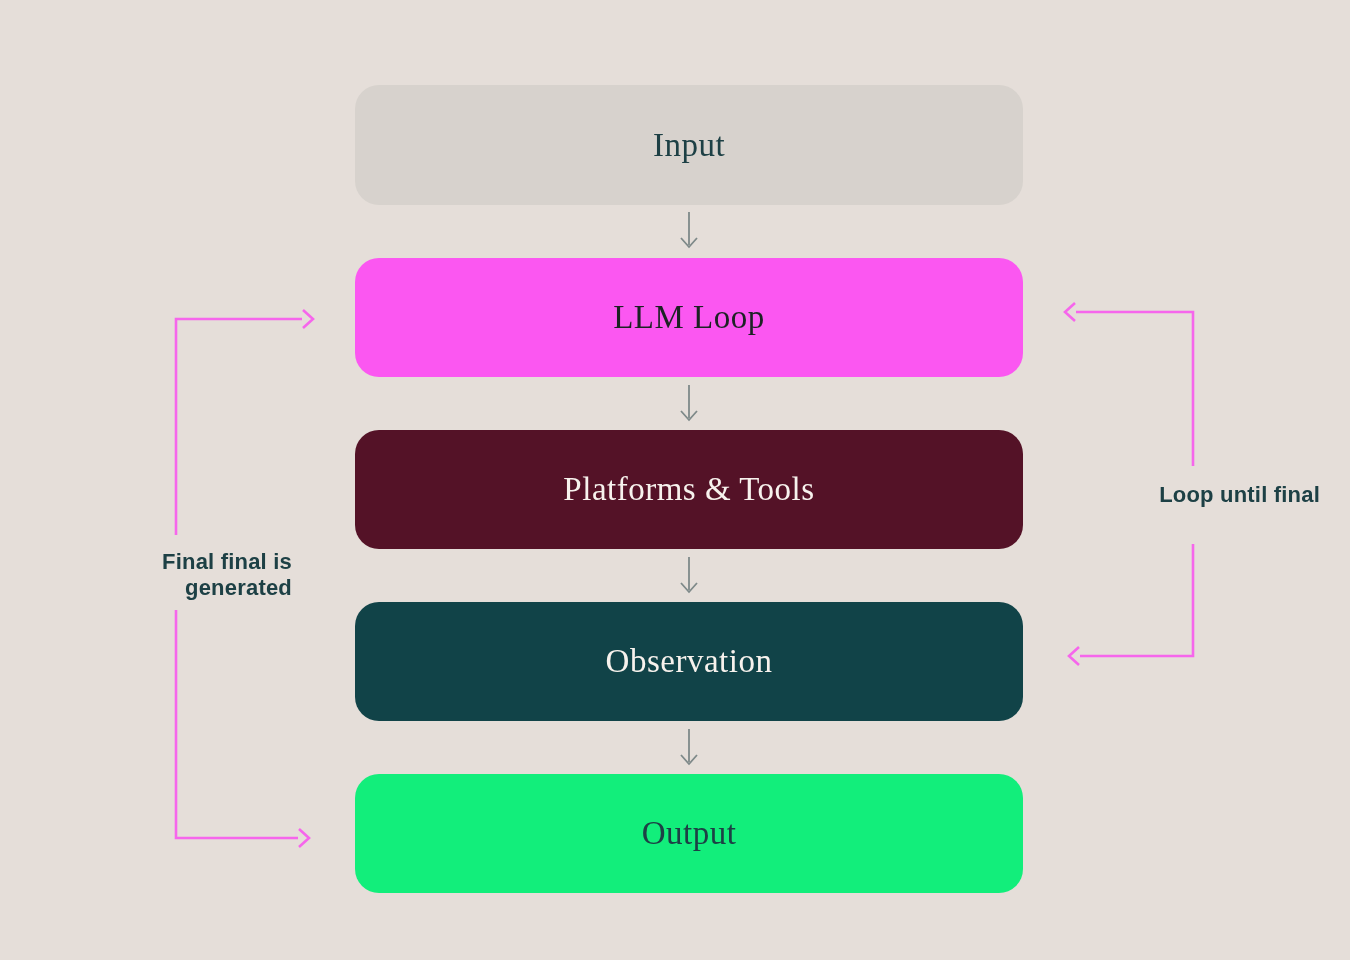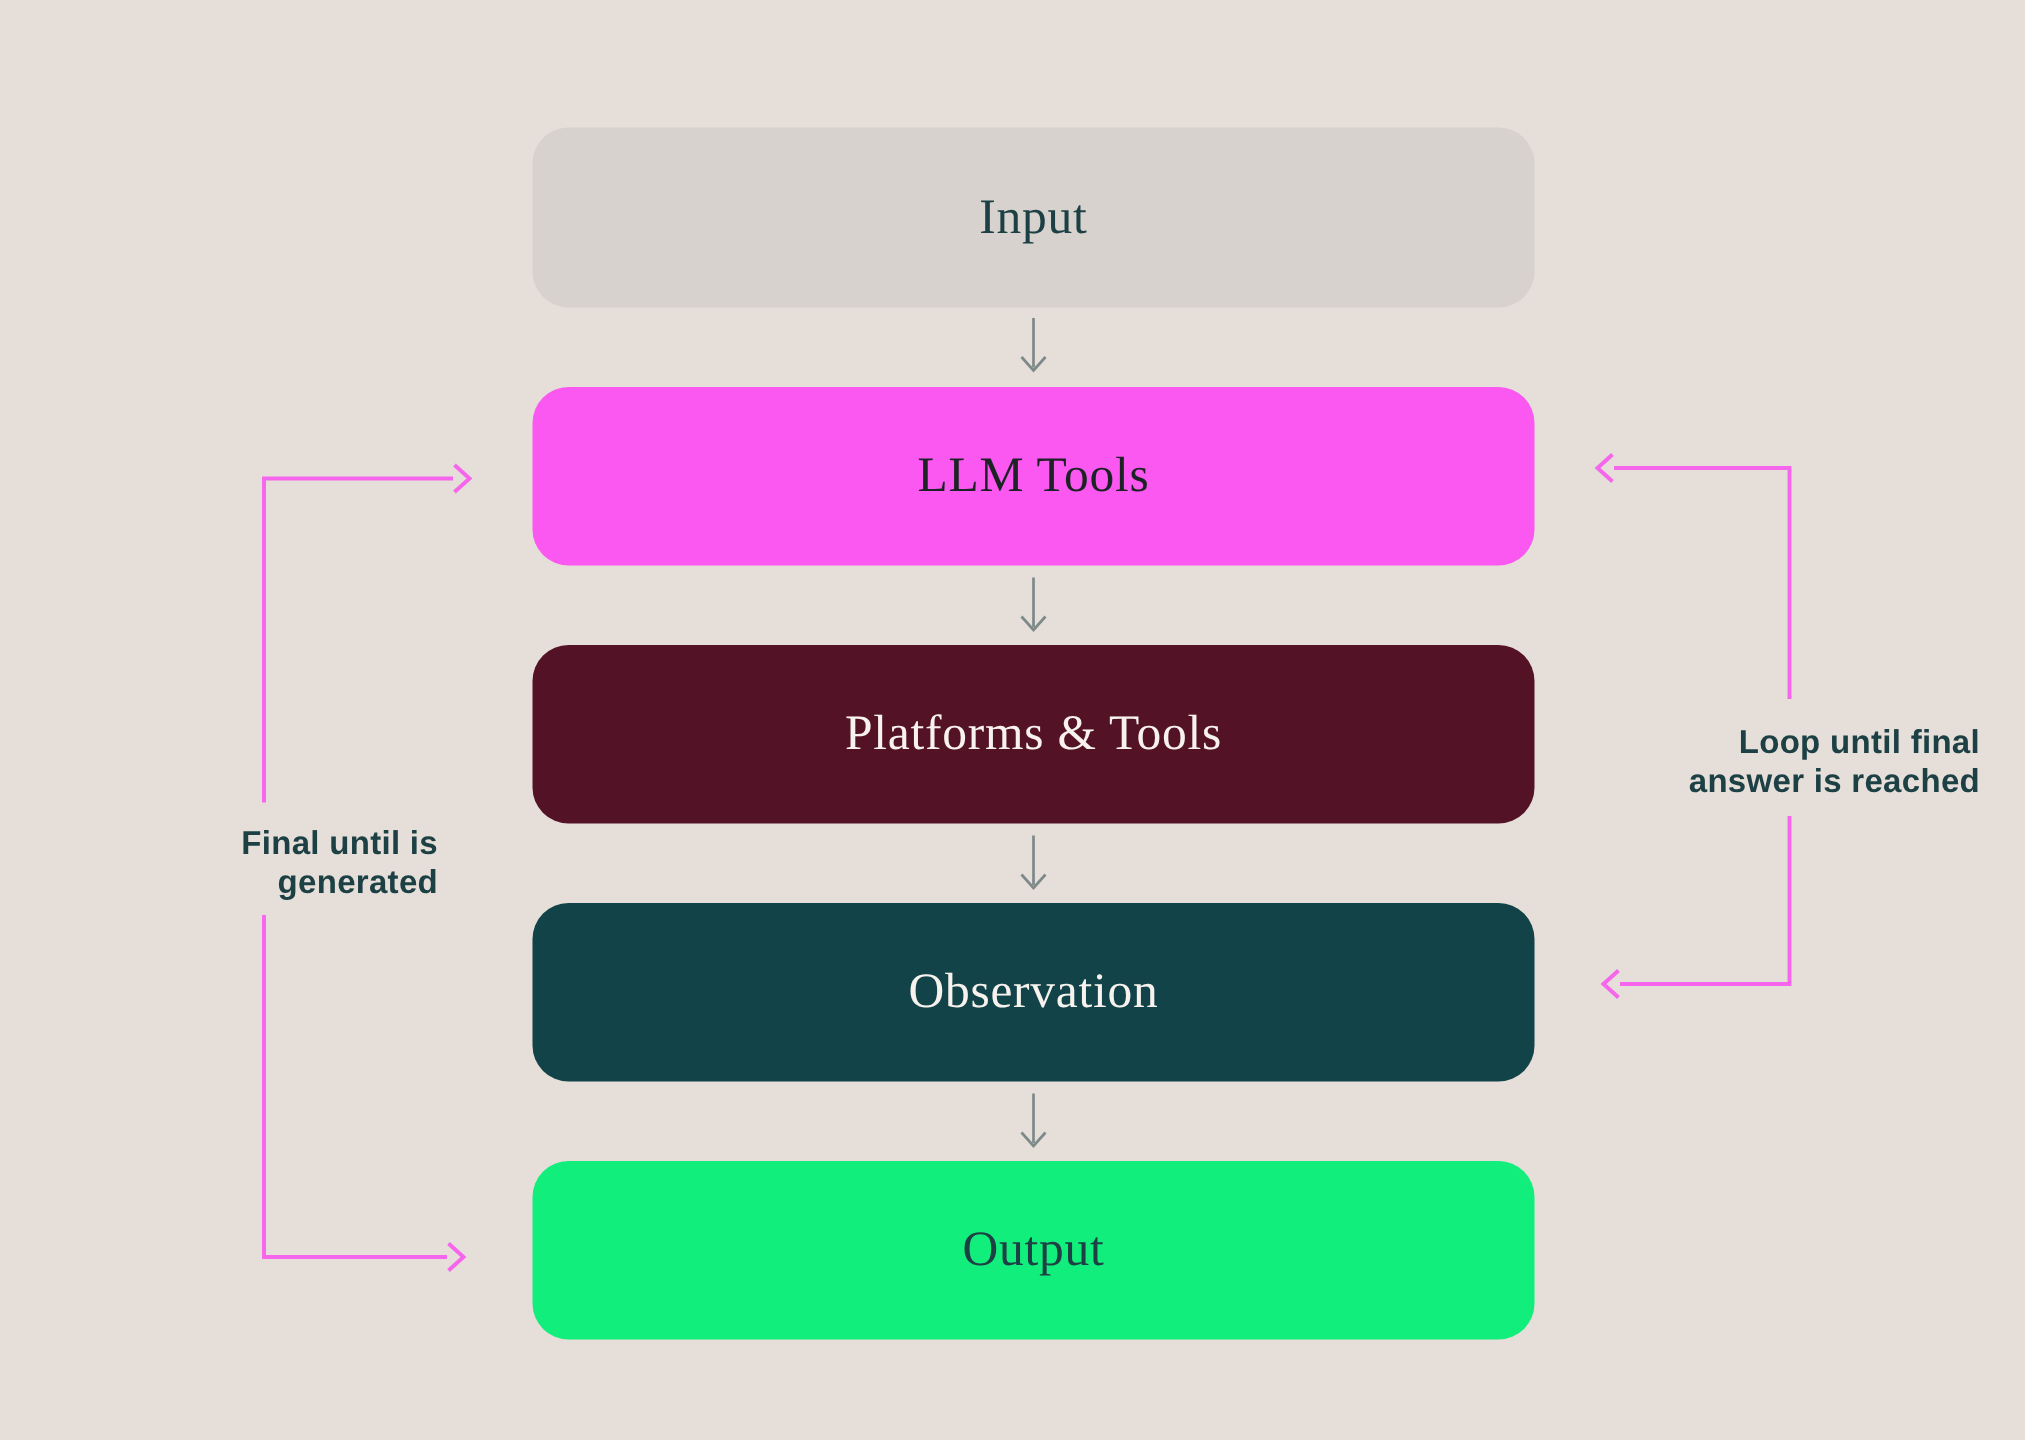--- a/index.html
+++ b/index.html
@@ -101,38 +101,37 @@
       <path class="pink-line" d="M1193 544 L1193 656 L1080 656"></path>
       <path class="pink-line" d="M1079 647 L1069 656 L1079 665"></path>
     </g>
   </svg>
 
   <div class="node node-input">
     <span class="node-label">Input</span>
   </div>
 
   <div class="node node-llm-agent">
-    <span class="node-label">LLM Tools</span>
+    <span class="node-label">LLM Loop</span>
   </div>
 
   <div class="node node-platforms">
     <span class="node-label">Platforms &amp; Tools</span>
   </div>
 
   <div class="node node-output">
     <span class="node-label">Output</span>
   </div>
 
   <div class="node node-observation">
     <span class="node-label">Observation</span>
   </div>
 
   <div class="annotation annotation-left">
-    <div>Final until is</div>
+    <div>Final final is</div>
     <div>generated</div>
   </div>
 
   <div class="annotation annotation-right">
     <div>Loop until final</div>
-    <div>answer is reached</div>
   </div>
 
 </div>
 
 </body></html>

